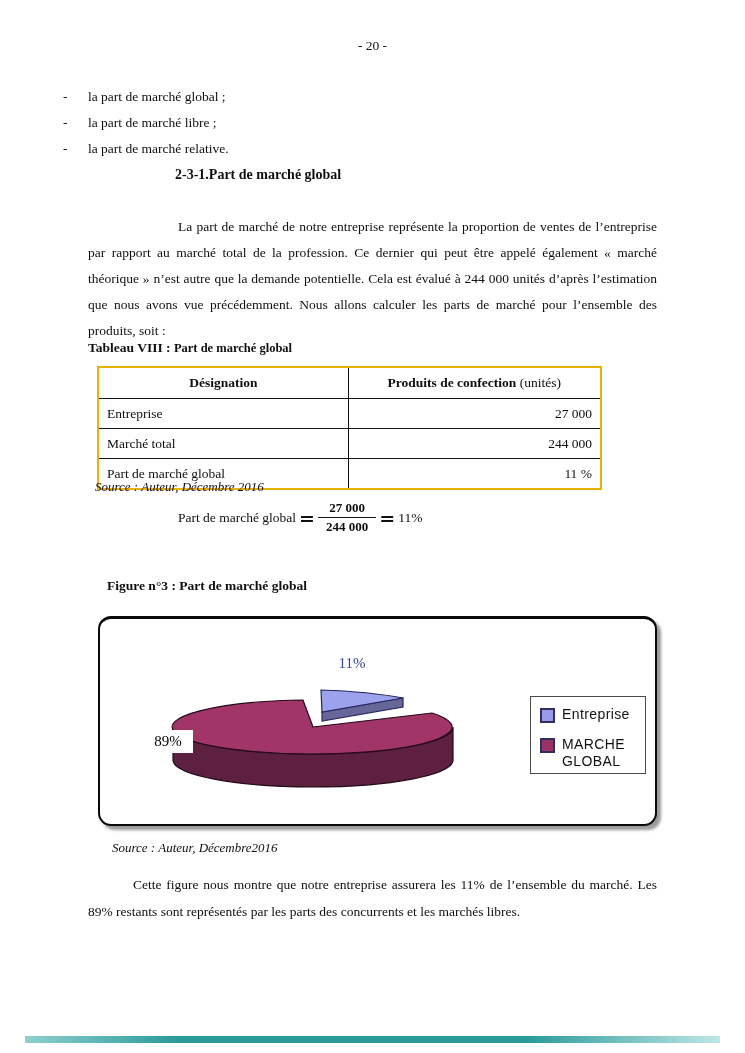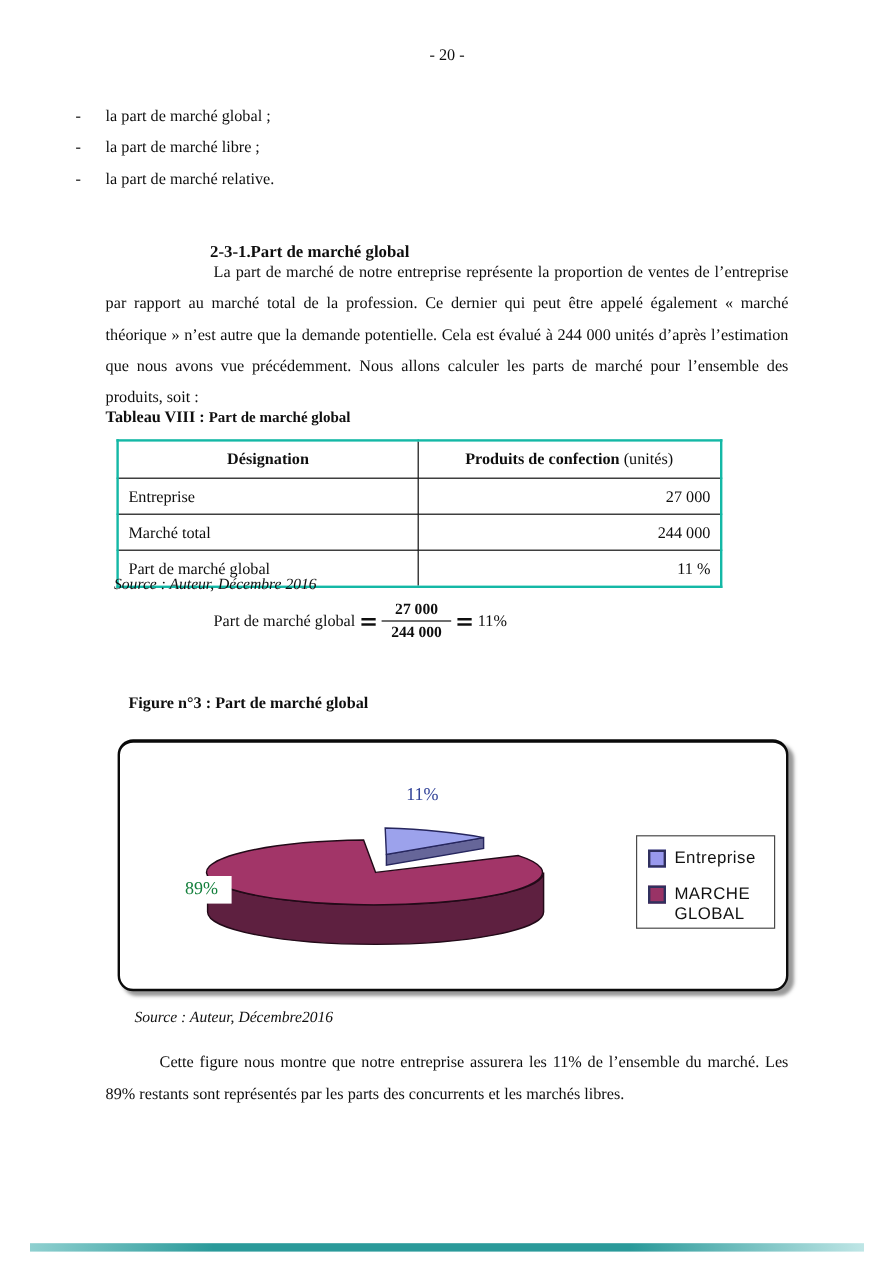--- a/index.html
+++ b/index.html
@@ -6,30 +6,30 @@
   .page{
     position:relative;width:745px;height:1053px;background:#ffffff;
     font-family:"Liberation Serif", serif;color:#0f0f0f;overflow:hidden;
   }
   .abs{position:absolute;}
   
   .pagenum{top:38px;left:0;width:745px;text-align:center;font-size:13.5px;}
   .intro-list{top:84px;left:63px;width:600px;}
   .intro-item{display:flex;height:26px;line-height:26px;font-size:13.5px;}
   .intro-marker{width:25px;}
-  .sec-heading{top:167px;left:175px;font-weight:bold;font-size:14px;margin-top:36px;}
+  .sec-heading{top:167px;left:175px;font-weight:bold;font-size:14px;}
   .para{left:88px;width:569px;font-size:13.5px;line-height:26px;text-align:justify;}
   .para1{top:202px;text-indent:90px;margin-top:12px;}
   .para2{top:872px;text-indent:45px;line-height:26.5px;}
   
   .tbl-caption{top:340px;left:88px;font-size:13.5px;font-weight:bold;}
   .tbl-caption .cap2{font-size:12.5px;}
   table.data{position:absolute;top:366px;left:97px;width:505px;border-collapse:collapse;font-size:13.5px;}
   table.data td,table.data th{border:1px solid #111;}
-  table.data{border:2px solid #14b8a6;padding-left:46px;}
+  table.data{border:2px solid #eab308;padding-left:46px;}
   th.h1{width:250px;text-align:center;font-weight:bold;height:28px;}
   th.h2{width:253px;text-align:center;font-weight:bold;height:28px;}
   th .unit{font-weight:normal;}
   td.lbl{height:27px;padding-left:8px;text-align:left;}
   td.val{height:27px;padding-right:8px;text-align:right;}
   .src{font-size:13px;font-style:italic;}
   .src .src-label{font-weight:normal;}
   .src1{top:479px;left:95px;}
   .src2{top:840px;left:112px;}
   
@@ -42,21 +42,21 @@
   .fig-caption{top:578px;left:91px;font-size:13.5px;font-weight:bold;margin-left:16px;}
   .figure{
     top:616px;left:98px;width:555px;height:205px;background:#fff;
     border:2px solid #0a0a0a;border-top-width:3px;border-radius:13px;
     box-shadow:4px 4px 3px rgba(70,70,70,0.55);
   }
   .figure svg{position:absolute;left:0;top:0;}
   .pie-label{font-size:15px;}
   .lab11{left:222px;top:36px;width:60px;text-align:center;color:#334499;}
   .lab89{left:43px;top:111px;width:50px;height:23px;line-height:23px;text-align:center;
-         background:#fff;color:#15803d;}
+         background:#fff;color:#000000;}
   .legend{
     left:430px;top:77px;width:116px;height:78px;border:1.2px solid #4a4a4a;background:#fff;
     font-family:"Liberation Sans",sans-serif;font-size:14px;color:#111;
     padding:9px 0 0 9px;box-sizing:border-box;letter-spacing:0.4px;
   }
   .legend-item{display:flex;align-items:flex-start;margin-bottom:13px;}
   .swatch{width:11px;height:11px;border:2px solid #30305e;margin:2px 7px 0 0;flex:0 0 auto;}
   .legend-label{line-height:17px;width:78px;}
   
   .accent-bar{top:1036px;left:25px;width:695px;height:7px;

